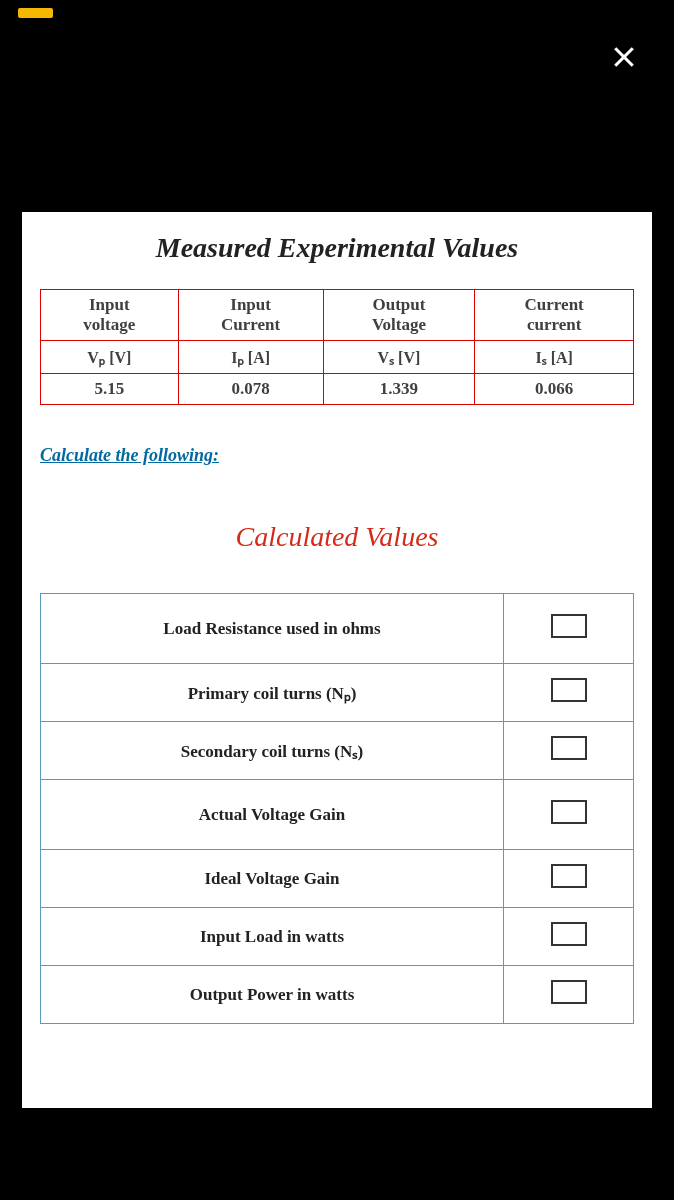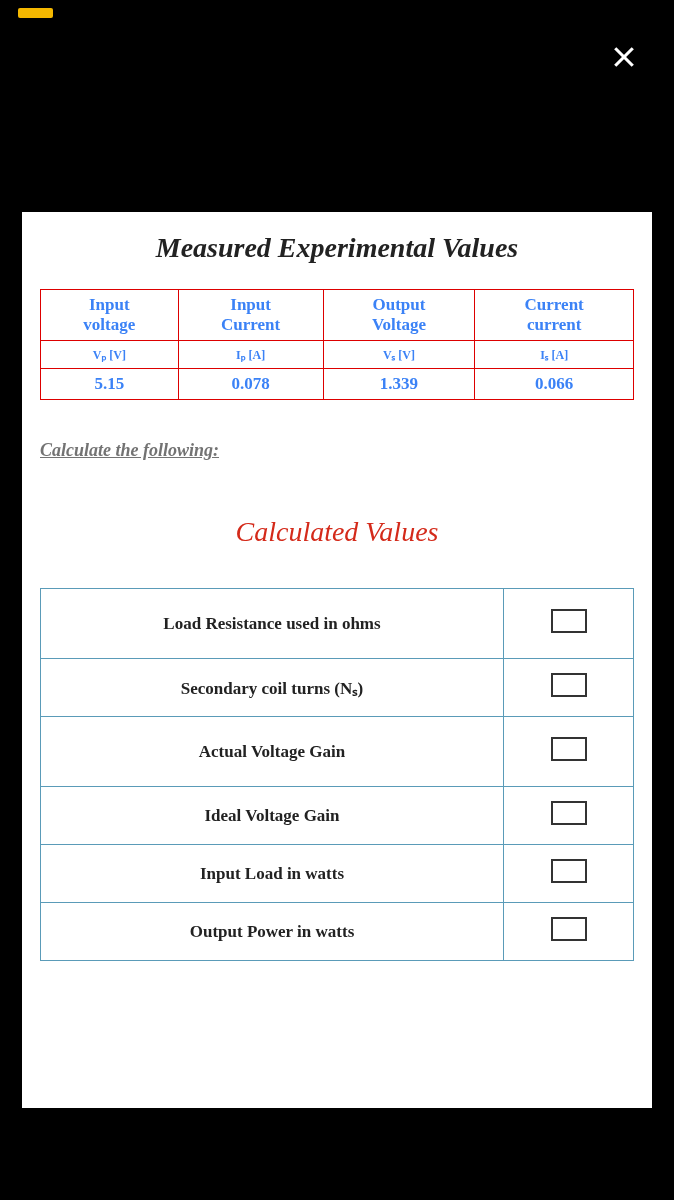--- a/index.html
+++ b/index.html
@@ -58,35 +58,35 @@
     .measured-table {
       border-collapse: collapse;
       width: 100%;
       margin-bottom: 40px;
     }
     .measured-table td, .measured-table th {
       border: 1.5px solid #d00;
       text-align: center;
       padding: 5px 20px;
       font-size: 17px;
-      color: #3b82f6;
+      color: #404040;
       font-weight: bold;
     }
     .measured-table th {
       font-weight: bold;
     }
     .measured-table .sub-row td {
-      font-size: 12px;
+      font-size: 16px;
     }
     .calculate-label {
       font-style: italic;
       font-weight: bold;
       text-decoration: underline;
       font-size: 18px;
-      color: #737373;
+      color: #0369a1;
       margin-bottom: 55px;
     }
     .title-calculated {
       font-style: italic;
       font-weight: normal;
       font-size: 28px;
       color: #d42a1a;
       text-align: center;
       margin-bottom: 40px;
     }
@@ -159,20 +159,24 @@
 
   <div class="title-calculated">Calculated Values</div>
 
   <table class="calc-table">
     <tbody>
         <tr class="row-tall">
       <td>Load Resistance used in ohms</td>
       <td class="input-cell"><span class="input-box"></span></td>
     </tr>
     <tr>
+      <td>Primary coil turns (Nₚ)</td>
+      <td class="input-cell"><span class="input-box"></span></td>
+    </tr>
+    <tr>
       <td>Secondary coil turns (Nₛ)</td>
       <td class="input-cell"><span class="input-box"></span></td>
     </tr>
     <tr class="row-tall">
       <td>Actual Voltage Gain</td>
       <td class="input-cell"><span class="input-box"></span></td>
     </tr>
     <tr>
       <td>Ideal Voltage Gain</td>
       <td class="input-cell"><span class="input-box"></span></td>

